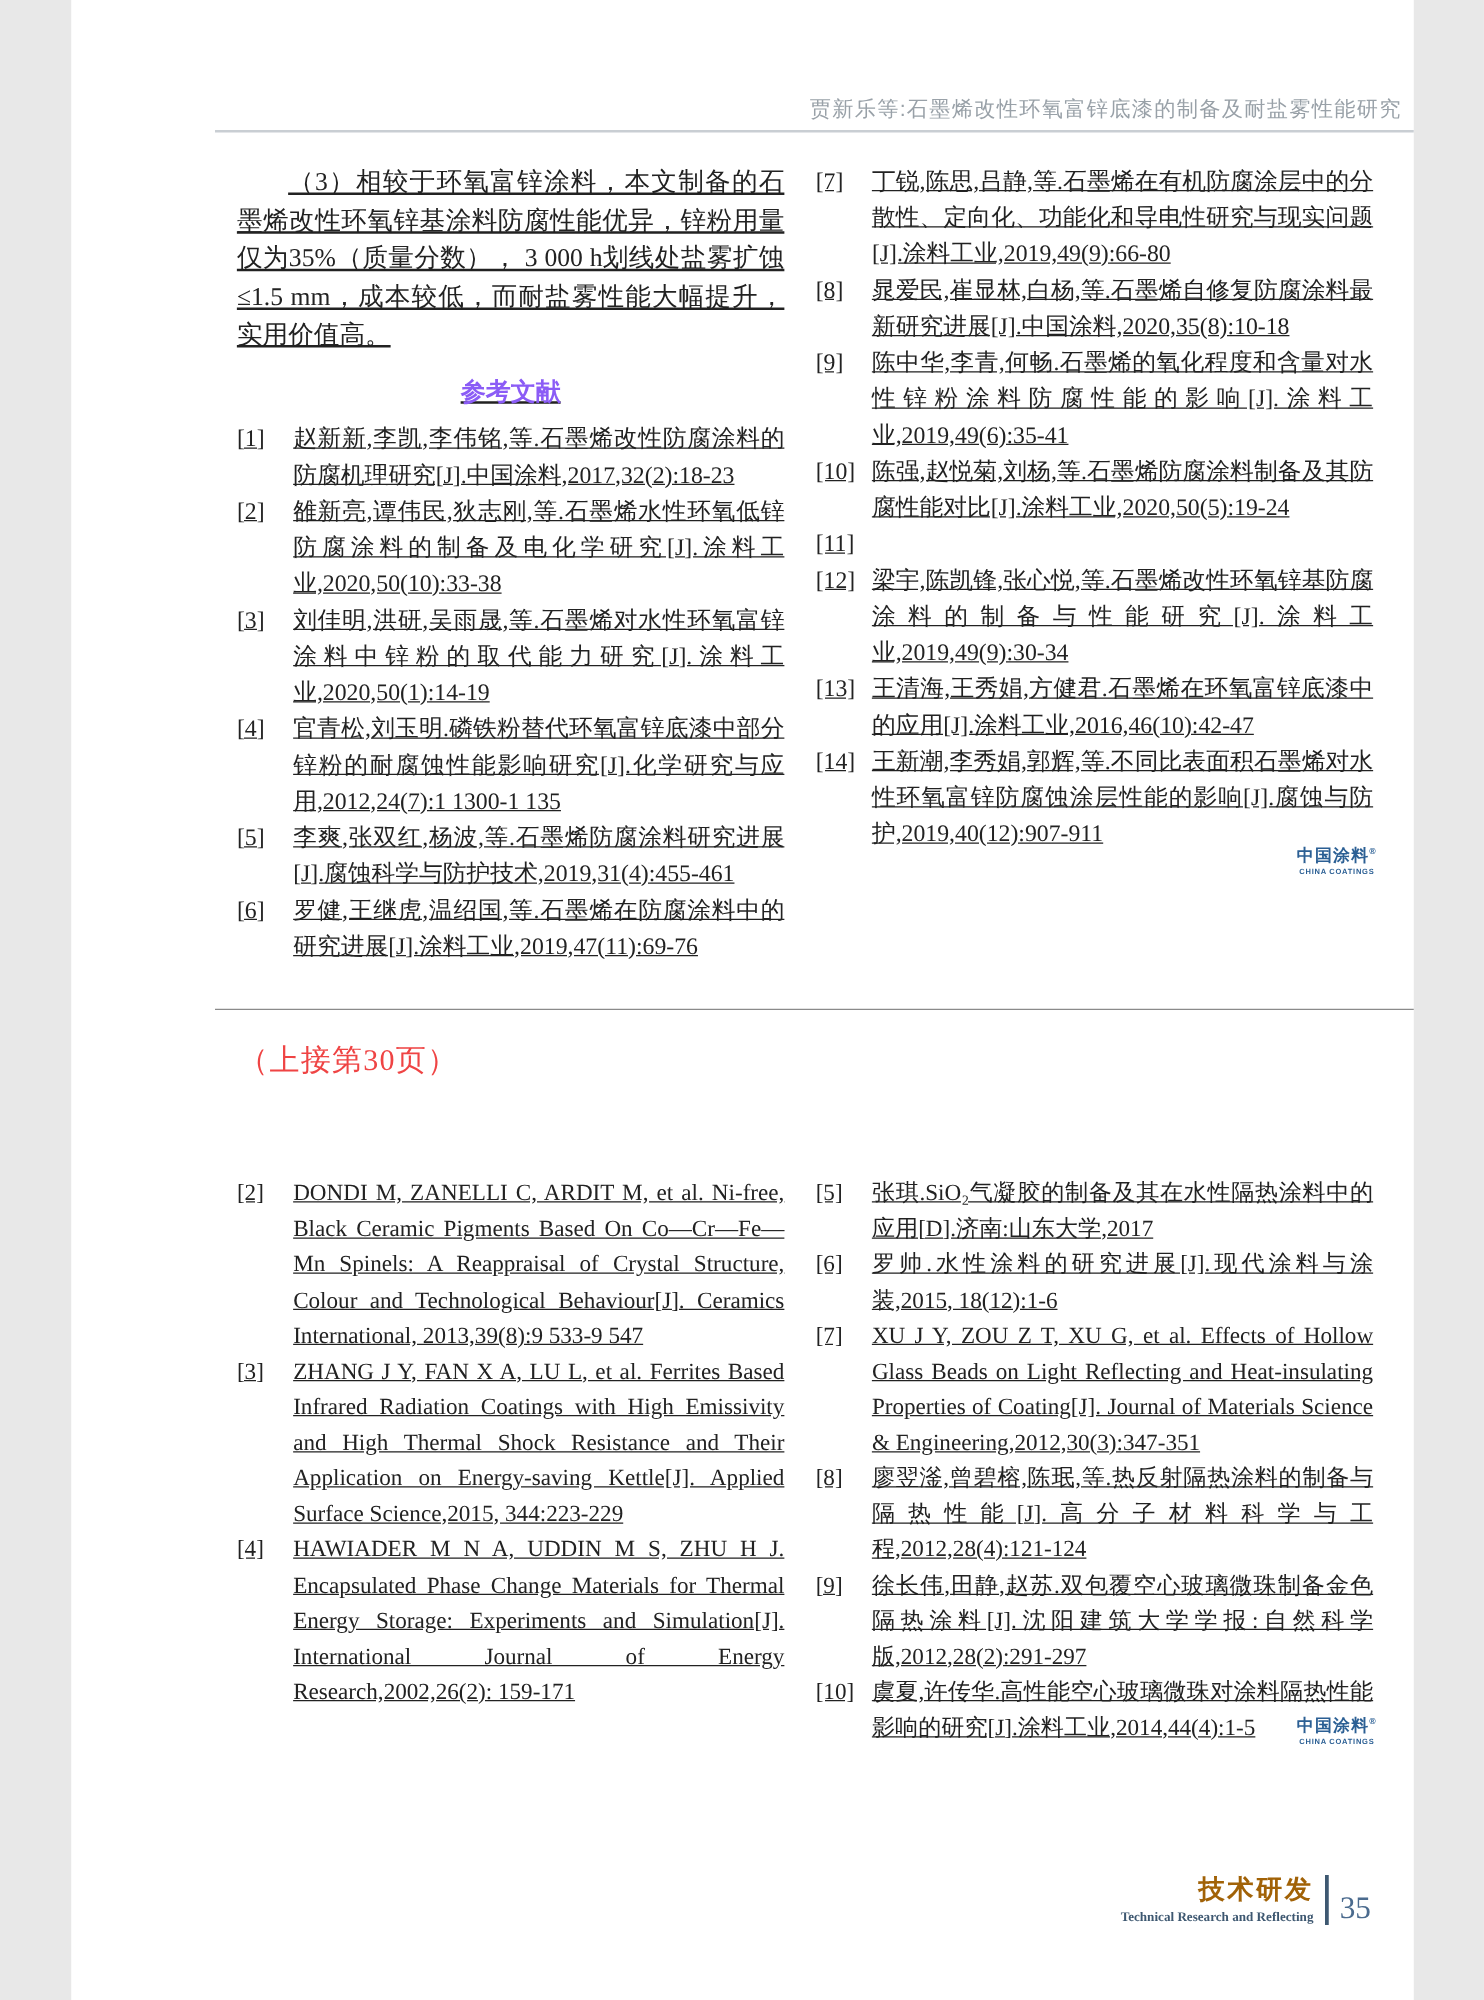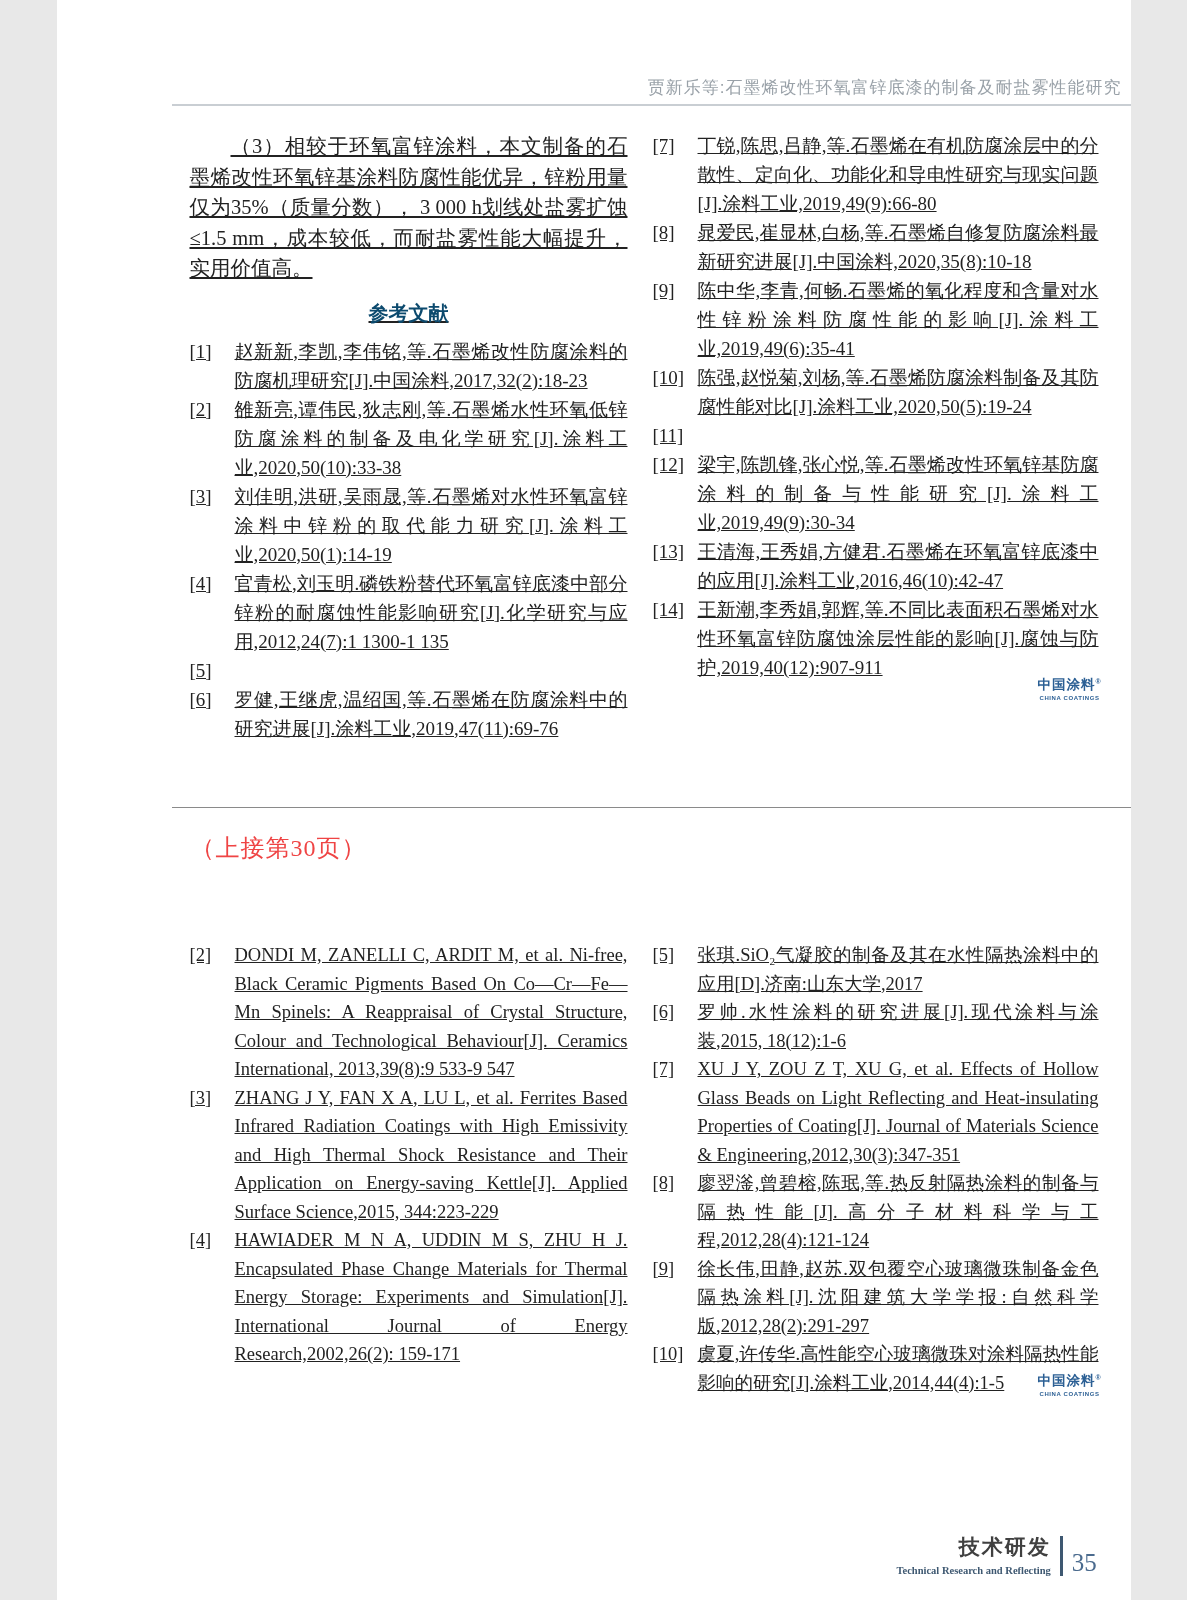--- a/index.html
+++ b/index.html
@@ -30,21 +30,21 @@
   .col-2-left  { left: 133px; top: 941px; }
   .col-2-right { left: 596px; top: 941px; width: 446px; }
 
   .para {
     font-size: 20.5px; line-height: 30.5px; text-align: justify;
     text-indent: 2em; margin: 0;
   }
   .refs-heading {
     font-family: "Liberation Sans", "DejaVu Sans", sans-serif;
     font-weight: bold; font-size: 20px; text-align: center;
-    margin: 16px 0 10px 0; color: #0c4a6e;
+    margin: 16px 0 10px 0; color: #8b5cf6;
   }
   .ref { display: flex; font-size: 19px; line-height: 29px; }
   .ref-num { flex: 0 0 45px; }
   .ref-text { flex: 1; text-align: justify; }
   .refs2 .ref { font-size: 18.5px; line-height: 28.5px; }
 
   
   .mid-rule {
     position: absolute; left: 115px; top: 807px; width: 962px; height: 1px;
     background: #8a8a8a;
@@ -71,21 +71,21 @@
   }
 
   
   .footer {
     position: absolute; left: 840px; top: 1497px;
     display: flex; align-items: flex-end; gap: 9px;
   }
   .footer-text { text-align: right; }
   .footer-cn {
     font-family: "Liberation Sans", "DejaVu Sans", sans-serif;
-    font-weight: bold; font-size: 21px; color: #404040; letter-spacing: 2px; margin-top: 36px;
+    font-weight: bold; font-size: 21px; color: #a16207; letter-spacing: 2px;
   }
   .footer-en {
     font-size: 10.5px; font-weight: bold; color: #3e5871; margin-top: 4px;
     white-space: nowrap;
   }
   .footer-bar { width: 3px; height: 40px; background: #3e5871; }
   .footer-page {
     font-size: 25px; color: #4b6b8e; line-height: 0.95; padding-bottom: 1px;
   }
 </style>
@@ -112,20 +112,21 @@
       <div class="ref">
           <span class="ref-num">[3]</span>
           <span class="ref-text">刘佳明,洪研,吴雨晟,等.石墨烯对水性环氧富锌涂料中锌粉的取代能力研究[J].涂料工业,2020,50(1):14-19</span>
         </div>
       <div class="ref">
           <span class="ref-num">[4]</span>
           <span class="ref-text">官青松,刘玉明.磷铁粉替代环氧富锌底漆中部分锌粉的耐腐蚀性能影响研究[J].化学研究与应用,2012,24(7):1 1300-1 135</span>
         </div>
       <div class="ref">
           <span class="ref-num">[5]</span>
+          <span class="ref-text">李爽,张双红,杨波,等.石墨烯防腐涂料研究进展[J].腐蚀科学与防护技术,2019,31(4):455-461</span>
         </div>
       <div class="ref">
           <span class="ref-num">[6]</span>
           <span class="ref-text">罗健,王继虎,温绍国,等.石墨烯在防腐涂料中的研究进展[J].涂料工业,2019,47(11):69-76</span>
         </div>
     </div>
   </div>
 
   <div class="col col-1-right">
     <div class="refs1">

